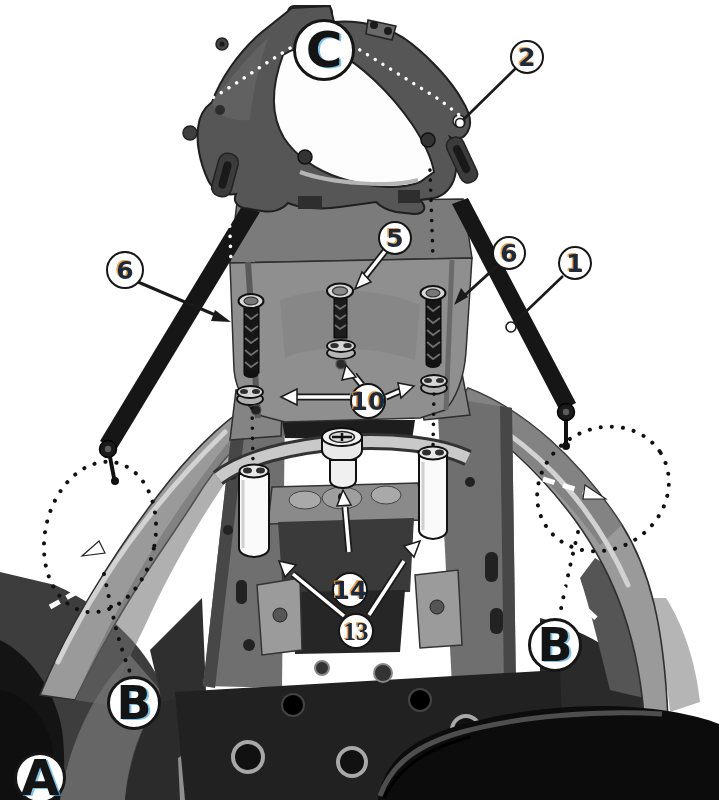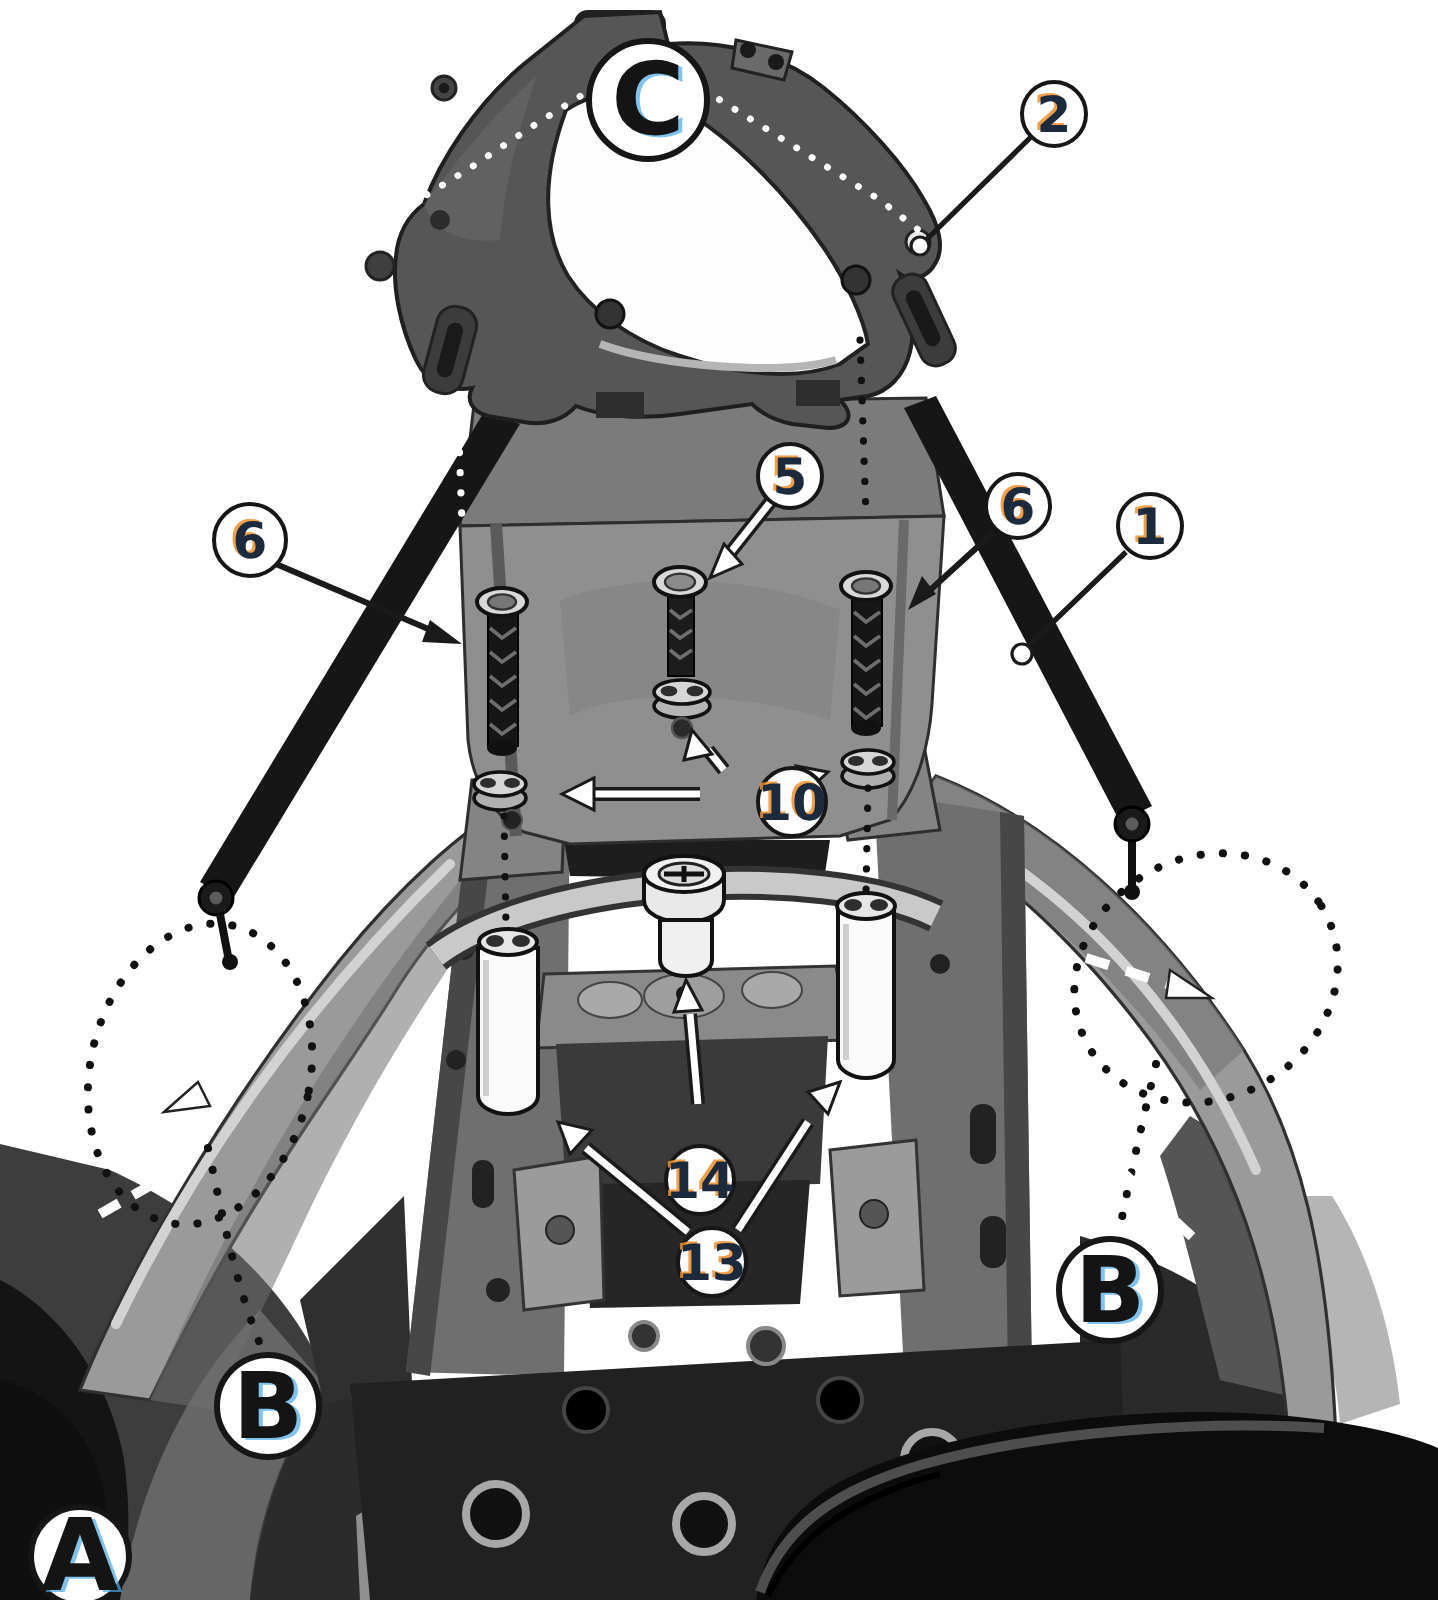--- a/index.html
+++ b/index.html
@@ -311,27 +311,27 @@
   </div>
   <div class="callout num" style="left:106px;top:251px;width:38px;height:38px;">
     <span>6</span>
   </div>
   <div class="callout num" style="left:492px;top:236px;width:34px;height:34px;">
     <span>6</span>
   </div>
   <div class="callout num" style="left:558px;top:246px;width:34px;height:34px;">
     <span>1</span>
   </div>
-  <div class="callout num" style="left:350px;top:383px;width:36px;height:36px;margin-left:28px;">
+  <div class="callout num" style="left:350px;top:383px;width:36px;height:36px;">
     <span>10</span>
   </div>
   <div class="callout num" style="left:332px;top:572px;width:36px;height:36px;">
     <span>14</span>
   </div>
-  <div class="callout num" style="left:338px;top:613px;width:36px;height:36px;">
+  <div class="callout num" style="left:338px;top:613px;width:36px;height:36px;font-family:Liberation Serif, serif;">
     <span>13</span>
   </div>
   <div class="callout letter mid" style="left:107px;top:676px;width:54px;height:54px;">
     <span>B</span>
   </div>
   <div class="callout letter mid" style="left:528px;top:618px;width:54px;height:54px;">
     <span>B</span>
   </div>
   <div class="callout letter big" style="left:14px;top:752px;width:52px;height:52px;">
     <span>A</span>

